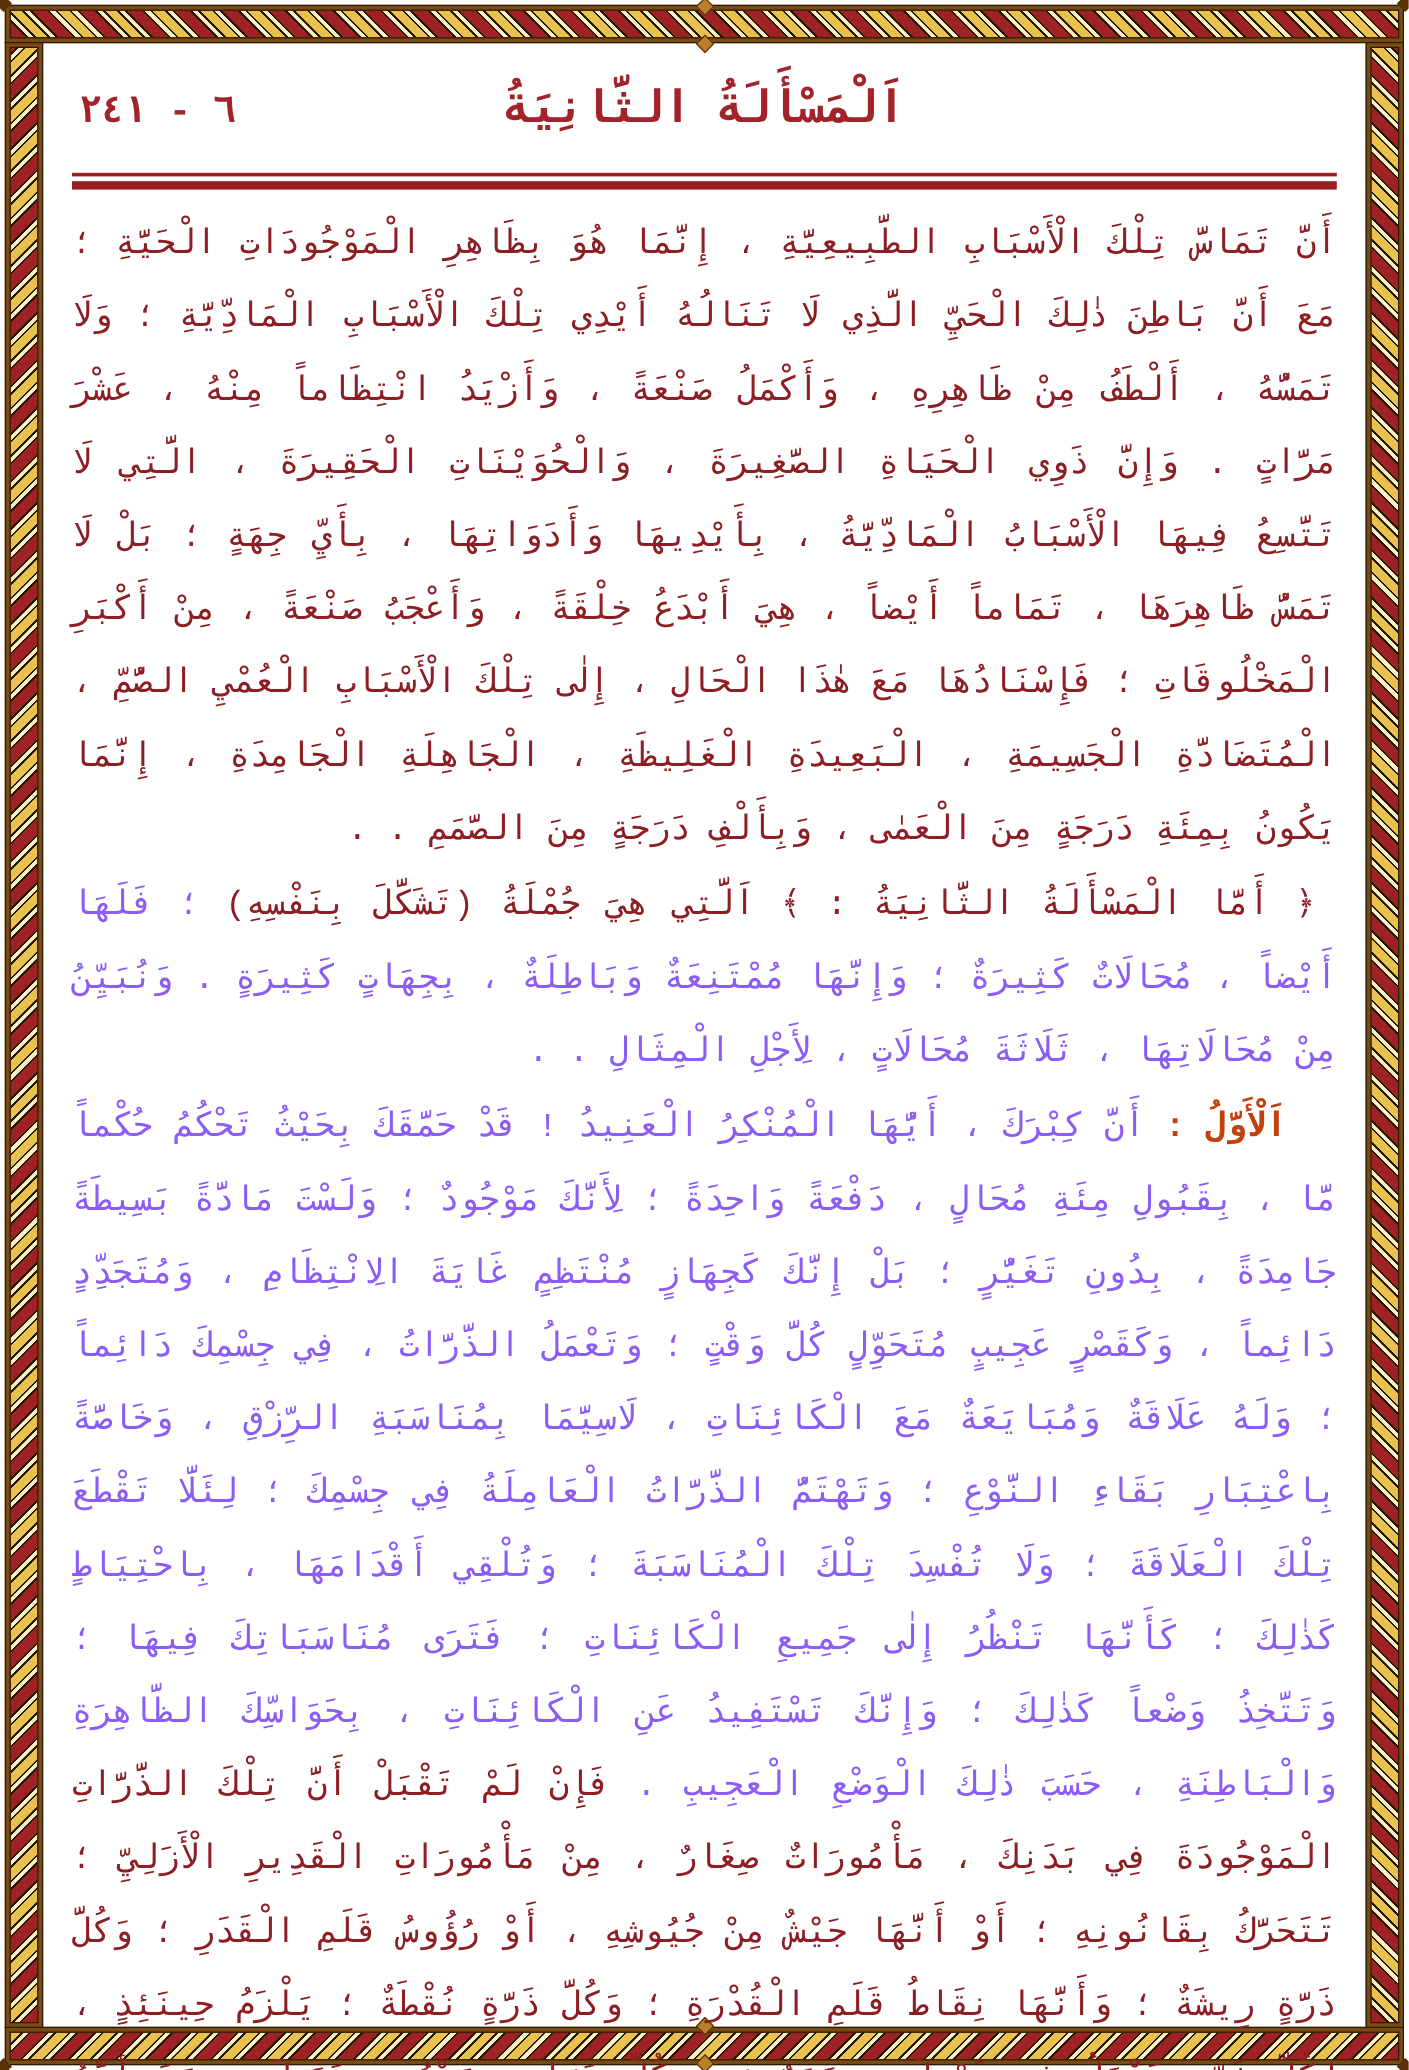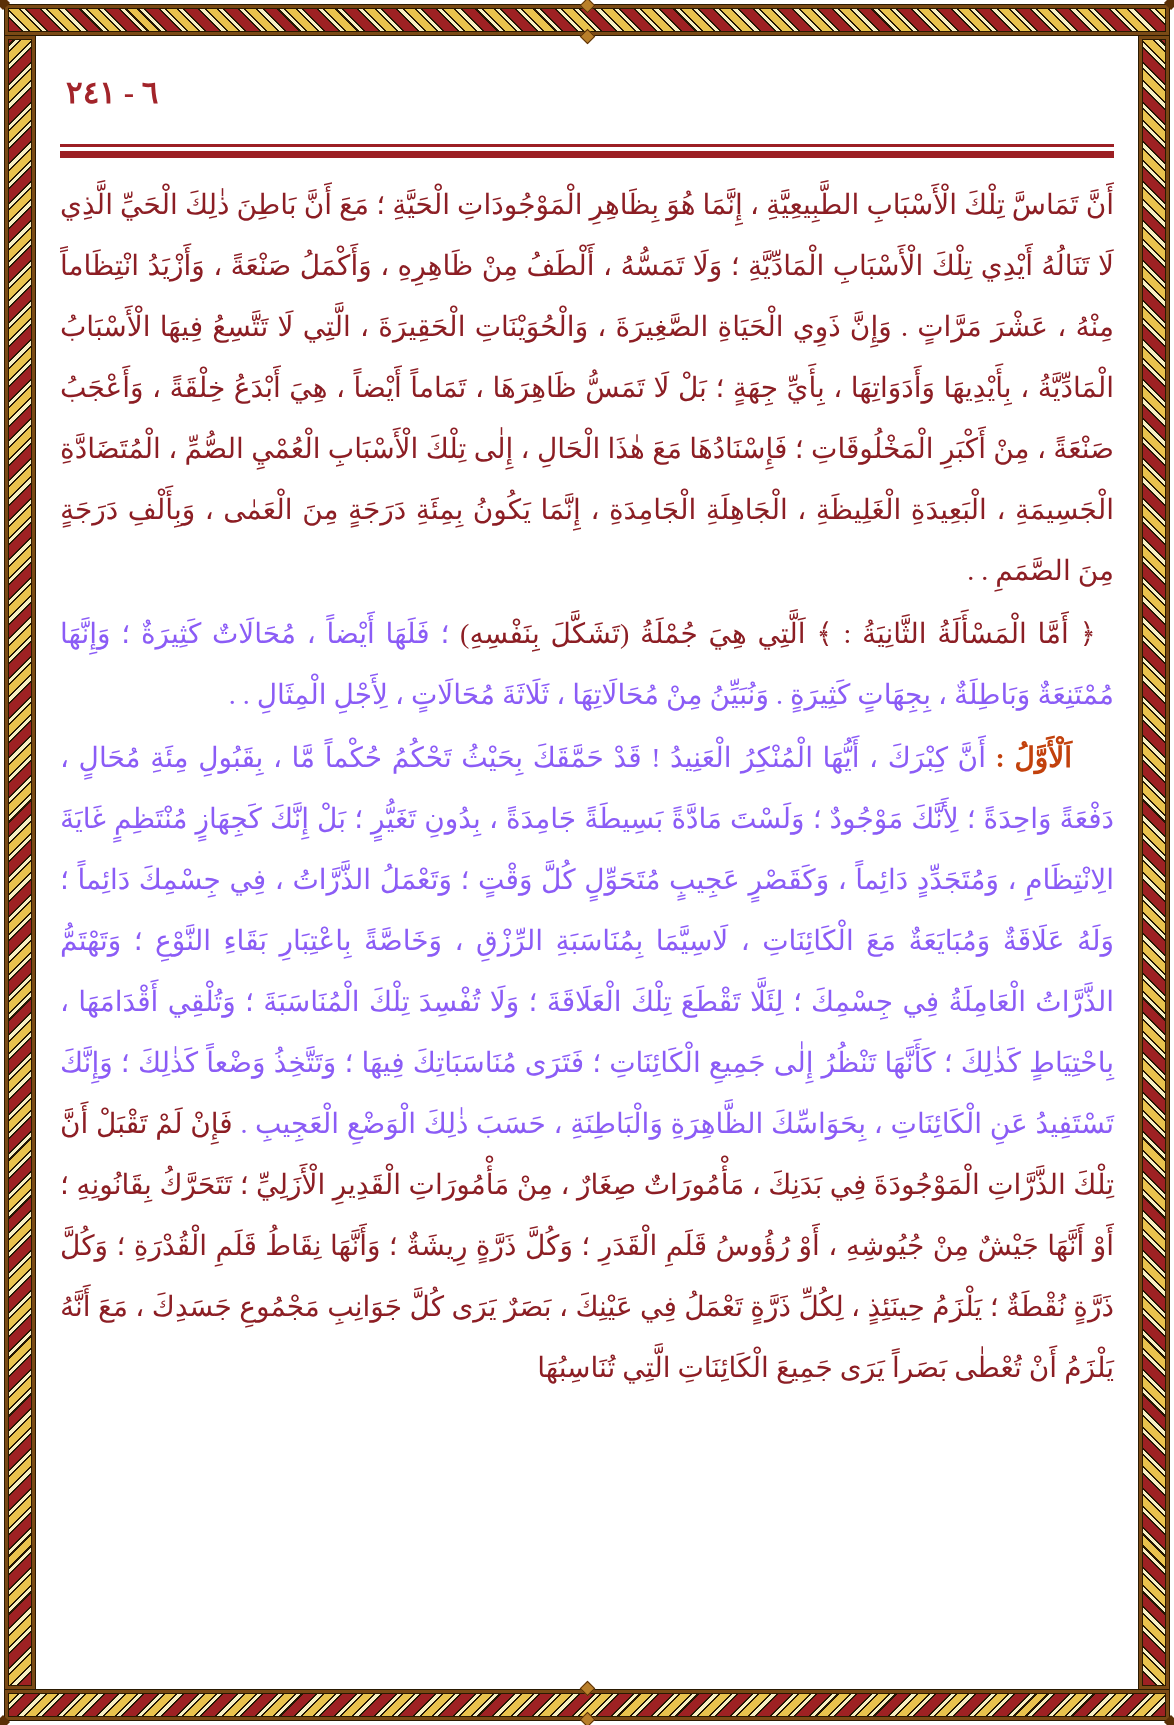--- a/index.html
+++ b/index.html
@@ -1,21 +1,21 @@
 <!DOCTYPE html>
 <html lang="ar"><head>
 <meta charset="utf-8">
 <style>
   html,body{margin:0;padding:0;background:#ffffff;}
   .page{
     position:relative;
     width:1174px;height:1725px;
     background:#ffffff;
     overflow:hidden;
-    font-family:Liberation Serif, serif;
+    font-family:Liberation Mono, monospace;
   }
   
   .band{position:absolute;background:#7a4a15;border:1px solid #2a1a02;padding:3px;box-sizing:border-box;}
   .band-top{left:4px;right:4px;top:4px;height:32px;}
   .band-bottom{left:4px;right:4px;bottom:4px;height:32px;}
   .band-left{left:4px;top:35px;bottom:35px;width:32px;}
   .band-right{right:4px;top:35px;bottom:35px;width:32px;}
   .chain{width:100%;height:100%;border:1px solid #2a1a02;box-sizing:border-box;background:#f7efc2;}
   .band-top .chain,.band-right .chain{
     background:repeating-linear-gradient(45deg,
@@ -89,20 +89,21 @@
   <div class="dia dia-bot-in"></div>
   <div class="corner corner-tl"></div>
   <div class="corner corner-tr"></div>
   <div class="corner corner-bl"></div>
   <div class="corner corner-br"></div>
 
   <div class="content">
 
     <div class="page-header">
       <div class="page-number">٦ - ٢٤١</div>
+      <div class="page-title">اَلْمَسْأَلَةُ الثَّانِيَةُ</div>
     </div>
 
     <div class="double-rule">
       <div class="rule-thin"></div>
       <div class="rule-gap"></div>
       <div class="rule-thick"></div>
     </div>
 
     <main class="body-text">
 

